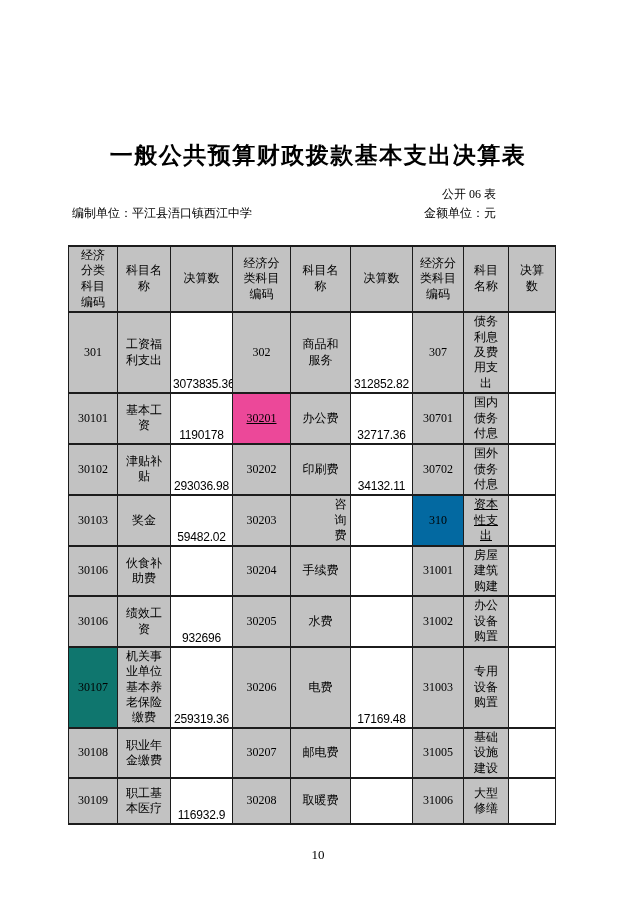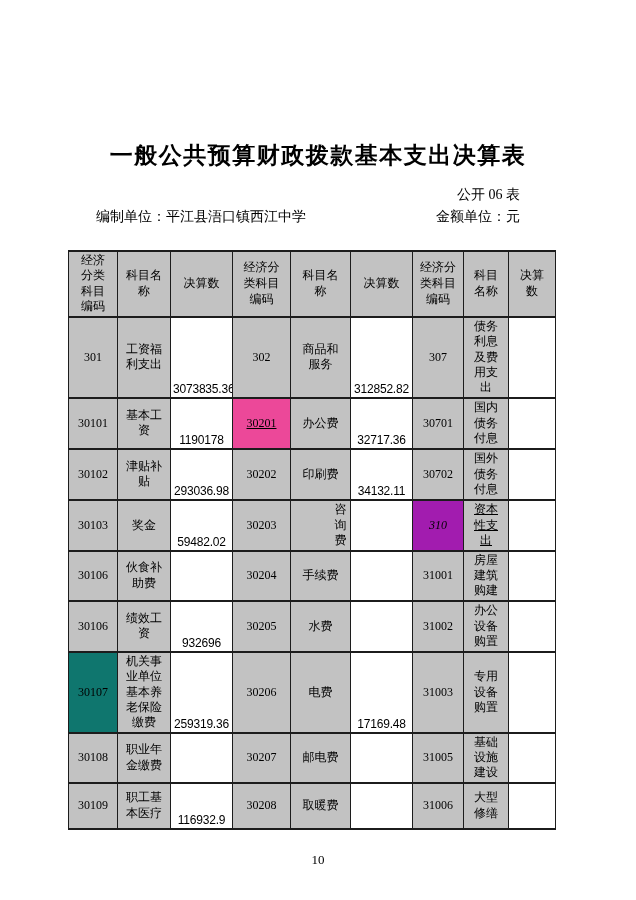--- a/index.html
+++ b/index.html
@@ -6,21 +6,21 @@
   body {
     width:636px; height:900px; background:#ffffff; color:#000;
     font-family:"Liberation Serif","DejaVu Serif",serif;
     position:relative; overflow:hidden;
   }
   .doc-title {
     margin:0; padding-top:140px; text-align:center;
     font-size:23px; font-weight:bold; letter-spacing:1.5px;
   }
   .meta {
-    width:424px; margin:16px 0 0 96px; font-size:14px; line-height:1.2;
+    width:424px; margin:16px 0 0 72px; font-size:12px; line-height:1.2;
   }
   .meta-top { text-align:right; }
   .meta-row { display:flex; justify-content:space-between; margin-top:5px; }
   table.budget {
     border-collapse:collapse; table-layout:fixed;
     width:487px; margin:24px 0 0 68px;
   }
   table.budget th, table.budget td {
     border:1px solid #1c1c1c;
     border-top-width:2px; border-bottom-width:2px;
@@ -139,21 +139,21 @@
 付息</td>
         <td class="c-num"></td>
       </tr>
       <tr style="height: 51px;">
         <td class="gray c-code" style="background: rgb(194, 194, 194);">30103</td>
         <td class="gray c-name" style="background: rgb(194, 194, 194);">奖金</td>
         <td class="c-num">59482.02</td>
         <td class="gray c-code" style="background: rgb(194, 194, 194);">30203</td>
         <td class="gray c-name" style="background: rgb(194, 194, 194); padding-left: 42px;">咨询费</td>
         <td class="c-num"></td>
-        <td class="gray c-code" style="background: #a21caf; font-style: italic;">310</td>
+        <td class="gray c-code" style="background: #0369a1;">310</td>
         <td class="gray c-name" style="background: rgb(194, 194, 194); text-decoration: underline;">资本
 性支
 出</td>
         <td class="c-num"></td>
       </tr>
       <tr style="height: 50px;">
         <td class="gray c-code" style="background: rgb(194, 194, 194);">30106</td>
         <td class="gray c-name" style="background: rgb(194, 194, 194);">伙食补
 助费</td>
         <td class="c-num"></td>

